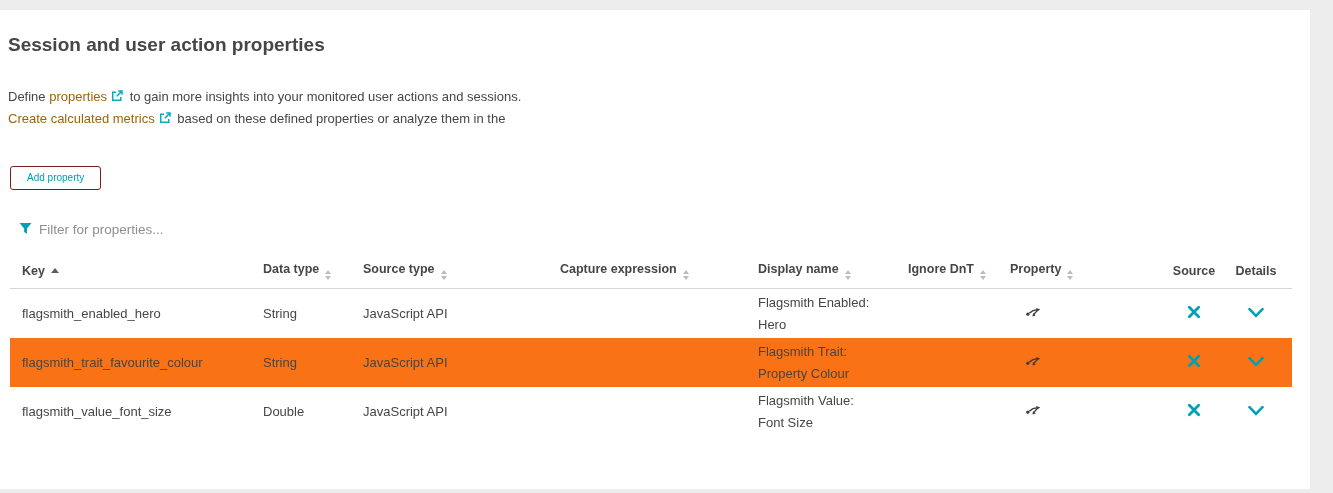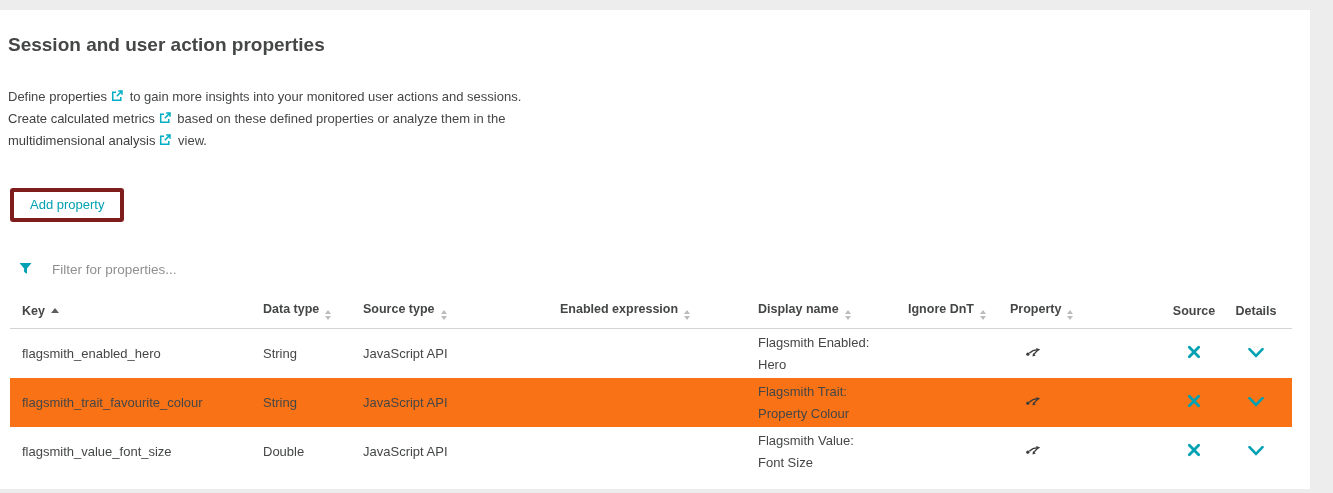--- a/index.html
+++ b/index.html
@@ -18,35 +18,35 @@
     margin:24px 0 0 8px;
     font-size:19px;line-height:22px;font-weight:700;color:#454646;
   }
   
   .intro{
     margin:30px 0 0 8px;
     font-size:13px;line-height:21px;color:#454646;
   }
   .intro .line{display:block;}
   .intro a{
-    color:#404040;text-decoration:none;cursor:pointer;
+    color:#a16207;text-decoration:none;cursor:pointer;
   }
   .ext-icon{display:inline-block;vertical-align:-1px;margin:0 3px 0 4px;}
   
   .add-btn{
-    display:inline-block;margin:36px 0 8px 10px;
+    display:inline-block;margin:36px 0 0 10px;
     padding:5px 16px 6px 16px;
-    background:#ffffff;border:4px solid #7f1d1d;border-radius:3px;
-    color:#00a1b2;font-size:13px;font-family:"Liberation Sans",sans-serif;
+    background:#ffffff;border:1px solid #7f1d1d;border-radius:3px;
+    color:#00a1b2;font-size:10px;font-family:"Liberation Sans",sans-serif;
     cursor:pointer;
   }
   
   .filter-row{
     margin:32px 0 0 19px;
-    display:flex;align-items:flex-start;gap:20px;
+    display:flex;align-items:flex-start;gap:7px;
   }
   .filter-input{
     border:none;outline:none;background:transparent;
     font-size:13.5px;font-family:"Liberation Sans",sans-serif;
     color:#454646;width:420px;padding:0;
   }
   .filter-input::placeholder{color:#8f8f8f;opacity:1;}
   
   table.props{
     margin:25px 18px 17px 10px;
@@ -96,25 +96,20 @@
     <span class="line"><span>Define </span><a>properties</a><span class="ext-icon"><svg width="12" height="12" viewBox="0 0 12 12">
             <path d="M5 2.2H1.7v8.1h8.1V7" fill="none" stroke="#00aec4" stroke-width="1.5"></path>
             <path d="M7.2 1h3.8v3.8" fill="none" stroke="#00aec4" stroke-width="1.5"></path>
             <path d="M10.6 1.4L5.8 6.2" stroke="#00aec4" stroke-width="1.5"></path>
           </svg></span><span> to gain more insights into your monitored user actions and sessions.</span></span>
     <span class="line"><a>Create calculated metrics</a><span class="ext-icon"><svg width="12" height="12" viewBox="0 0 12 12">
             <path d="M5 2.2H1.7v8.1h8.1V7" fill="none" stroke="#00aec4" stroke-width="1.5"></path>
             <path d="M7.2 1h3.8v3.8" fill="none" stroke="#00aec4" stroke-width="1.5"></path>
             <path d="M10.6 1.4L5.8 6.2" stroke="#00aec4" stroke-width="1.5"></path>
           </svg></span><span> based on these defined properties or analyze them in the</span></span>
-    <span class="line"><a>multidimensional analysis</a><span class="ext-icon"><svg width="12" height="12" viewBox="0 0 12 12">
-            <path d="M5 2.2H1.7v8.1h8.1V7" fill="none" stroke="#00aec4" stroke-width="1.5"></path>
-            <path d="M7.2 1h3.8v3.8" fill="none" stroke="#00aec4" stroke-width="1.5"></path>
-            <path d="M10.6 1.4L5.8 6.2" stroke="#00aec4" stroke-width="1.5"></path>
-          </svg></span><span> view.</span></span>
   </p>
 
   <button class="add-btn">Add property</button>
 
   <div class="filter-row">
     <span style="display:inline-flex;">
         <svg width="13" height="13" viewBox="0 0 14 14">
           <path d="M0.6 1h12.8L8.6 7v5.6l-3.1-1.9V7z" fill="#00a1b2"></path>
         </svg>
       </span>
@@ -137,21 +132,21 @@
       <tr>
         <th><span>Key</span><span class="sort-asc"></span></th>
         <th><span>Data type</span><span class="sort-stack">
               <i class="tri-up"></i>
               <i class="tri-down"></i>
             </span></th>
         <th><span>Source type</span><span class="sort-stack">
               <i class="tri-up"></i>
               <i class="tri-down"></i>
             </span></th>
-        <th><span>Enabled expression</span><span class="sort-stack">
+        <th><span>Capture expression</span><span class="sort-stack">
               <i class="tri-up"></i>
               <i class="tri-down"></i>
             </span></th>
         <th><span>Display name</span><span class="sort-stack">
               <i class="tri-up"></i>
               <i class="tri-down"></i>
             </span></th>
         <th><span>Ignore DnT</span><span class="sort-stack">
               <i class="tri-up"></i>
               <i class="tri-down"></i>

